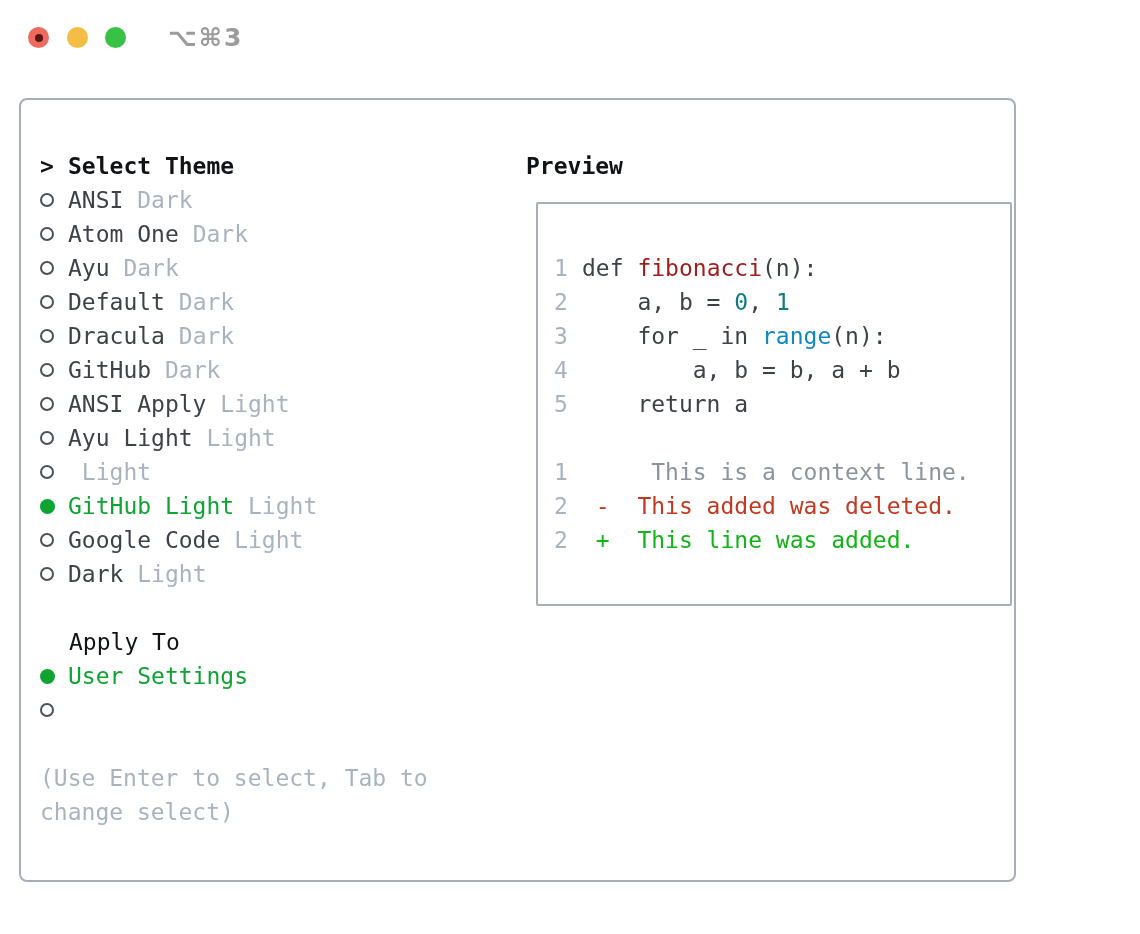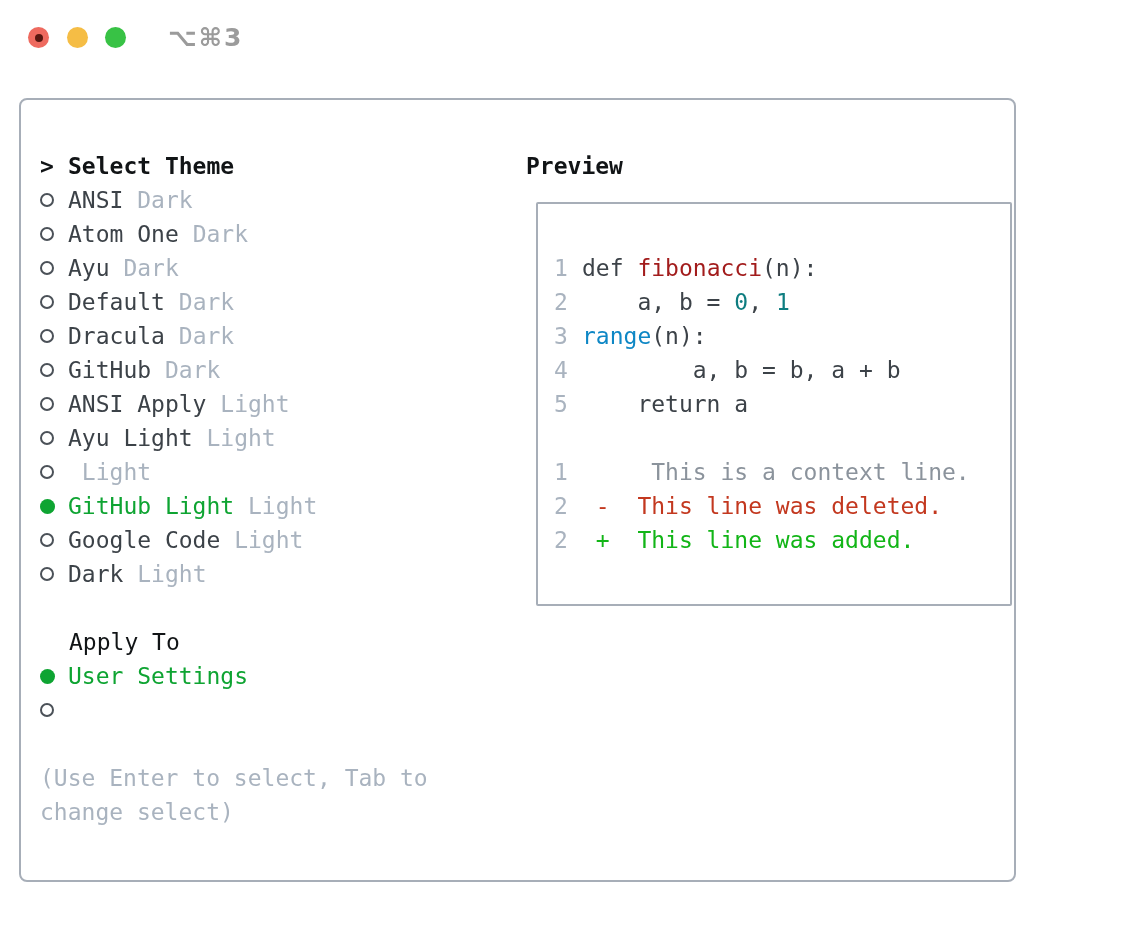--- a/index.html
+++ b/index.html
@@ -102,24 +102,24 @@
       <div class="row"></div>
       <div class="row hint">(Use Enter to select, Tab to</div>
       <div class="row hint">change select)</div>
     </div>
 
     <div class="preview-col">
       <div class="preview-header">Preview</div>
       <div class="preview-box" id="preview-box">
           <div class="pline"><span class="ln">1</span><span class="sg-code">def </span><span class="sg-func">fibonacci</span><span class="sg-code">(n):</span></div>
           <div class="pline"><span class="ln">2</span><span class="sg-code">    a, b = </span><span class="sg-num">0</span><span class="sg-code">, </span><span class="sg-num">1</span></div>
-          <div class="pline"><span class="ln">3</span><span class="sg-builtin">range</span><span class="sg-code">(n):</span></div>
+          <div class="pline"><span class="ln">3</span><span class="sg-code">    for _ in </span><span class="sg-builtin">range</span><span class="sg-code">(n):</span></div>
           <div class="pline"><span class="ln">4</span><span class="sg-code">        a, b = b, a + b</span></div>
           <div class="pline"><span class="ln">5</span><span class="sg-code">    return a</span></div>
           <div class="pline"><span class="ln"></span></div>
           <div class="pline"><span class="ln">1</span><span class="sg-context">     This is a context line.</span></div>
-          <div class="pline"><span class="ln">2</span><span class="sg-deleted"> -  This line was deleted.</span></div>
+          <div class="pline"><span class="ln">2</span><span class="sg-deleted"> -  This added was deleted.</span></div>
           <div class="pline"><span class="ln">2</span><span class="sg-added"> +  This line was added.</span></div>
         </div>
     </div>
 
   </div>
 </div>
 
 </body></html>

